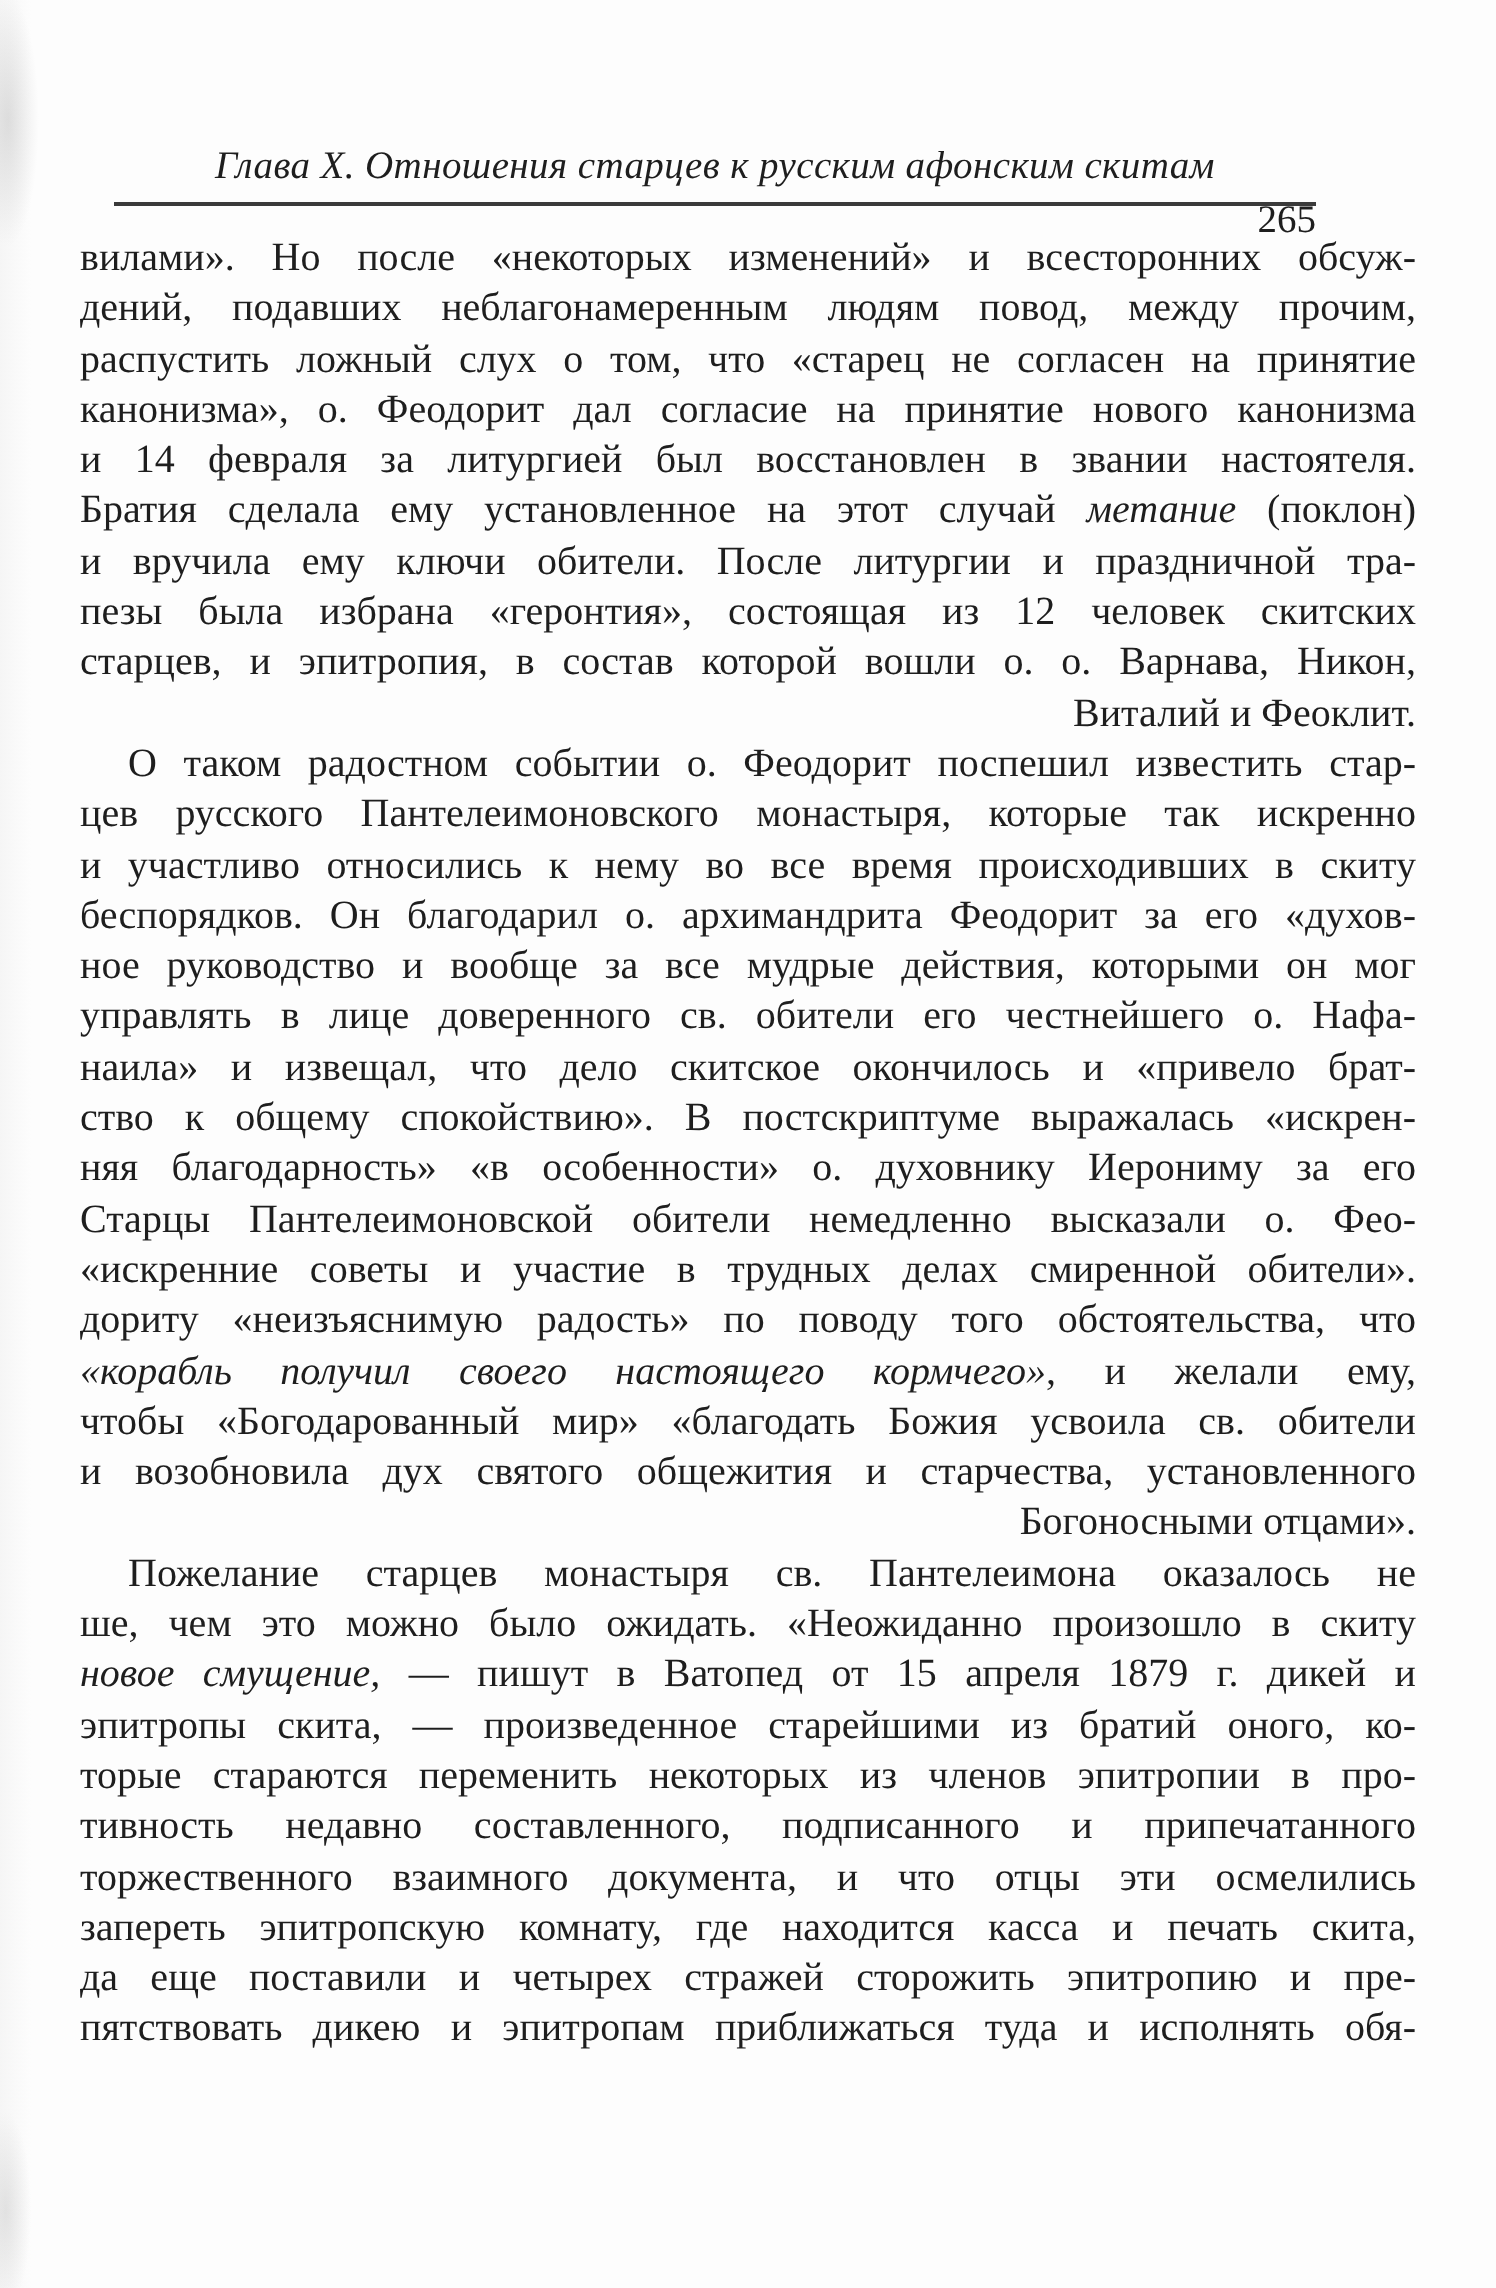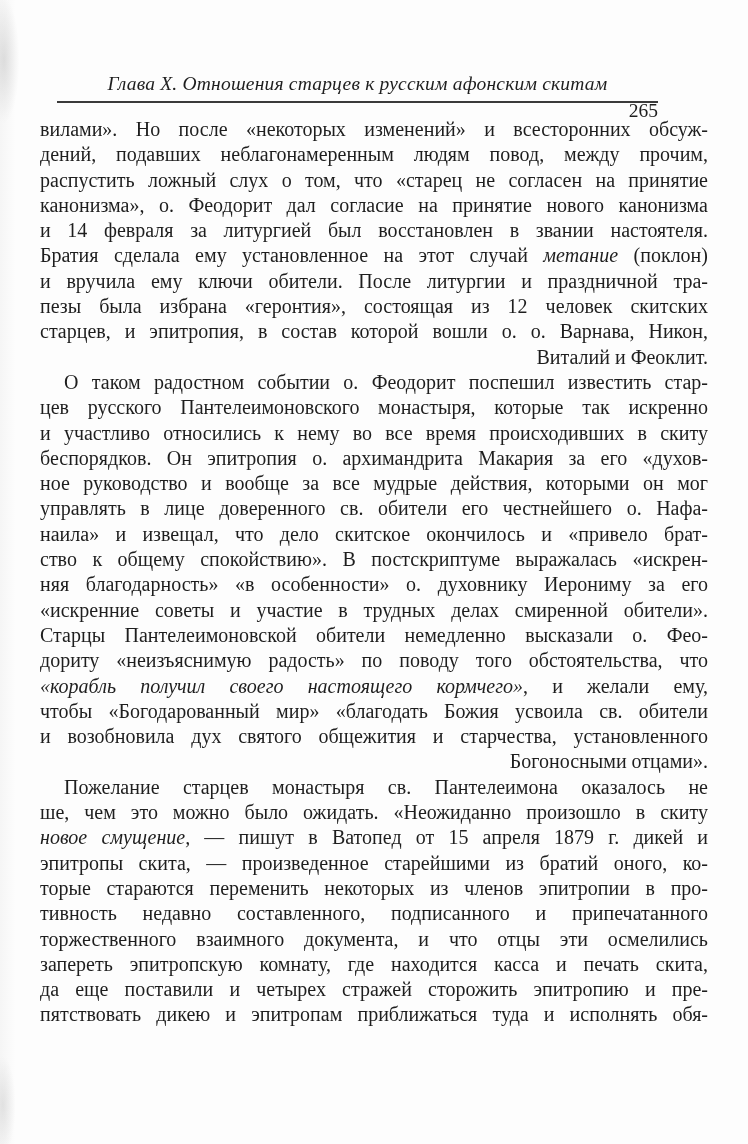--- a/index.html
+++ b/index.html
@@ -100,28 +100,28 @@
       <div class="line just"><span>Братия сделала ему установленное на этот случай </span><span class="it">метание</span><span> (поклон)</span></div>
       <div class="line just"><span>и вручила ему ключи обители. После литургии и праздничной тра-</span></div>
       <div class="line just"><span>пезы была избрана «геронтия», состоящая из 12 человек скитских</span></div>
       <div class="line just"><span>старцев, и эпитропия, в состав которой вошли о. о. Варнава, Никон,</span></div>
       <div class="line"><span>Виталий и Феоклит.</span></div>
     </div>
     <div class="para">
       <div class="line just indent"><span>О таком радостном событии о. Феодорит поспешил известить стар-</span></div>
       <div class="line just"><span>цев русского Пантелеимоновского монастыря, которые так искренно</span></div>
       <div class="line just"><span>и участливо относились к нему во все время происходивших в скиту</span></div>
-      <div class="line just"><span>беспорядков. Он эпитропия о. архимандрита Макария за его «духов-</span></div>
+      <div class="line just"><span>беспорядков. Он благодарил о. архимандрита Феодорит за его «духов-</span></div>
       <div class="line just"><span>ное руководство и вообще за все мудрые действия, которыми он мог</span></div>
       <div class="line just"><span>управлять в лице доверенного св. обители его честнейшего о. Нафа-</span></div>
       <div class="line just"><span>наила» и извещал, что дело скитское окончилось и «привело брат-</span></div>
       <div class="line just"><span>ство к общему спокойствию». В постскриптуме выражалась «искрен-</span></div>
       <div class="line just"><span>няя благодарность» «в особенности» о. духовнику Иерониму за его</span></div>
+      <div class="line just"><span>Старцы Пантелеимоновской обители немедленно высказали о. Фео-</span></div>
       <div class="line just"><span>«искренние советы и участие в трудных делах смиренной обители».</span></div>
-      <div class="line just"><span>Старцы Пантелеимоновской обители немедленно высказали о. Фео-</span></div>
       <div class="line just"><span>дориту «неизъяснимую радость» по поводу того обстоятельства, что</span></div>
       <div class="line just"><span class="it">«корабль получил своего настоящего кормчего»</span><span>, и желали ему,</span></div>
       <div class="line just"><span>чтобы «Богодарованный мир» «благодать Божия усвоила св. обители</span></div>
       <div class="line just"><span>и возобновила дух святого общежития и старчества, установленного</span></div>
       <div class="line"><span>Богоносными отцами».</span></div>
     </div>
     <div class="para">
       <div class="line just indent"><span>Пожелание старцев монастыря св. Пантелеимона оказалось не</span></div>
       <div class="line just"><span>ше, чем это можно было ожидать. «Неожиданно произошло в скиту</span></div>
       <div class="line just"><span class="it">новое смущение,</span><span> — пишут в Ватопед от 15 апреля 1879 г. дикей и</span></div>

